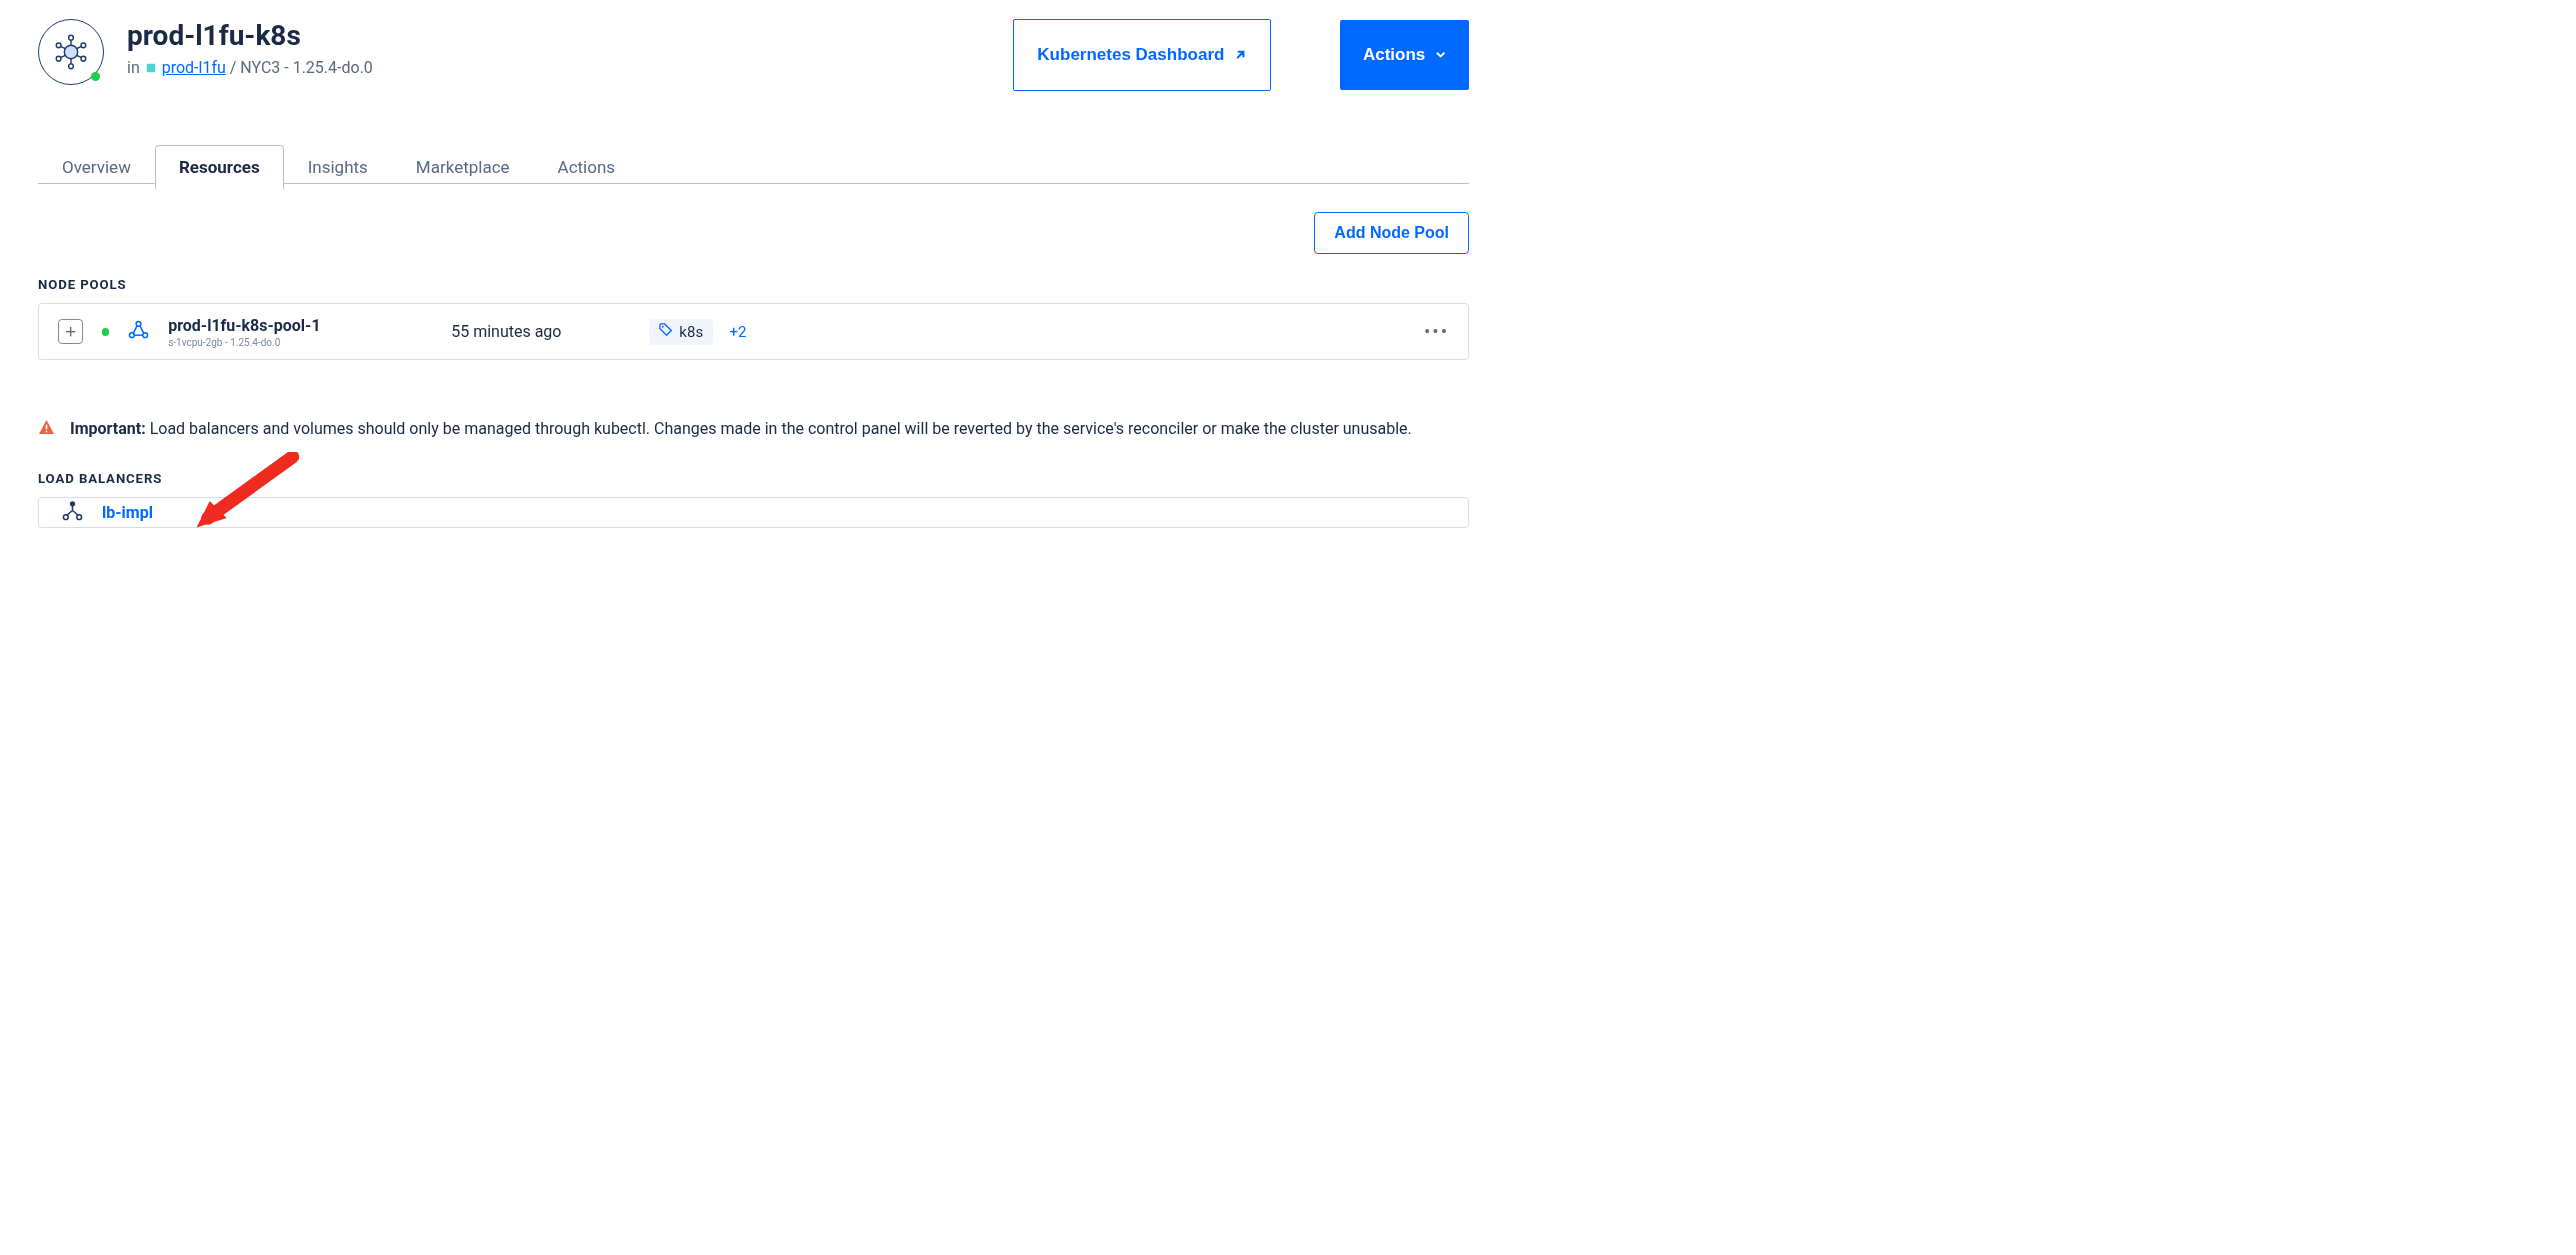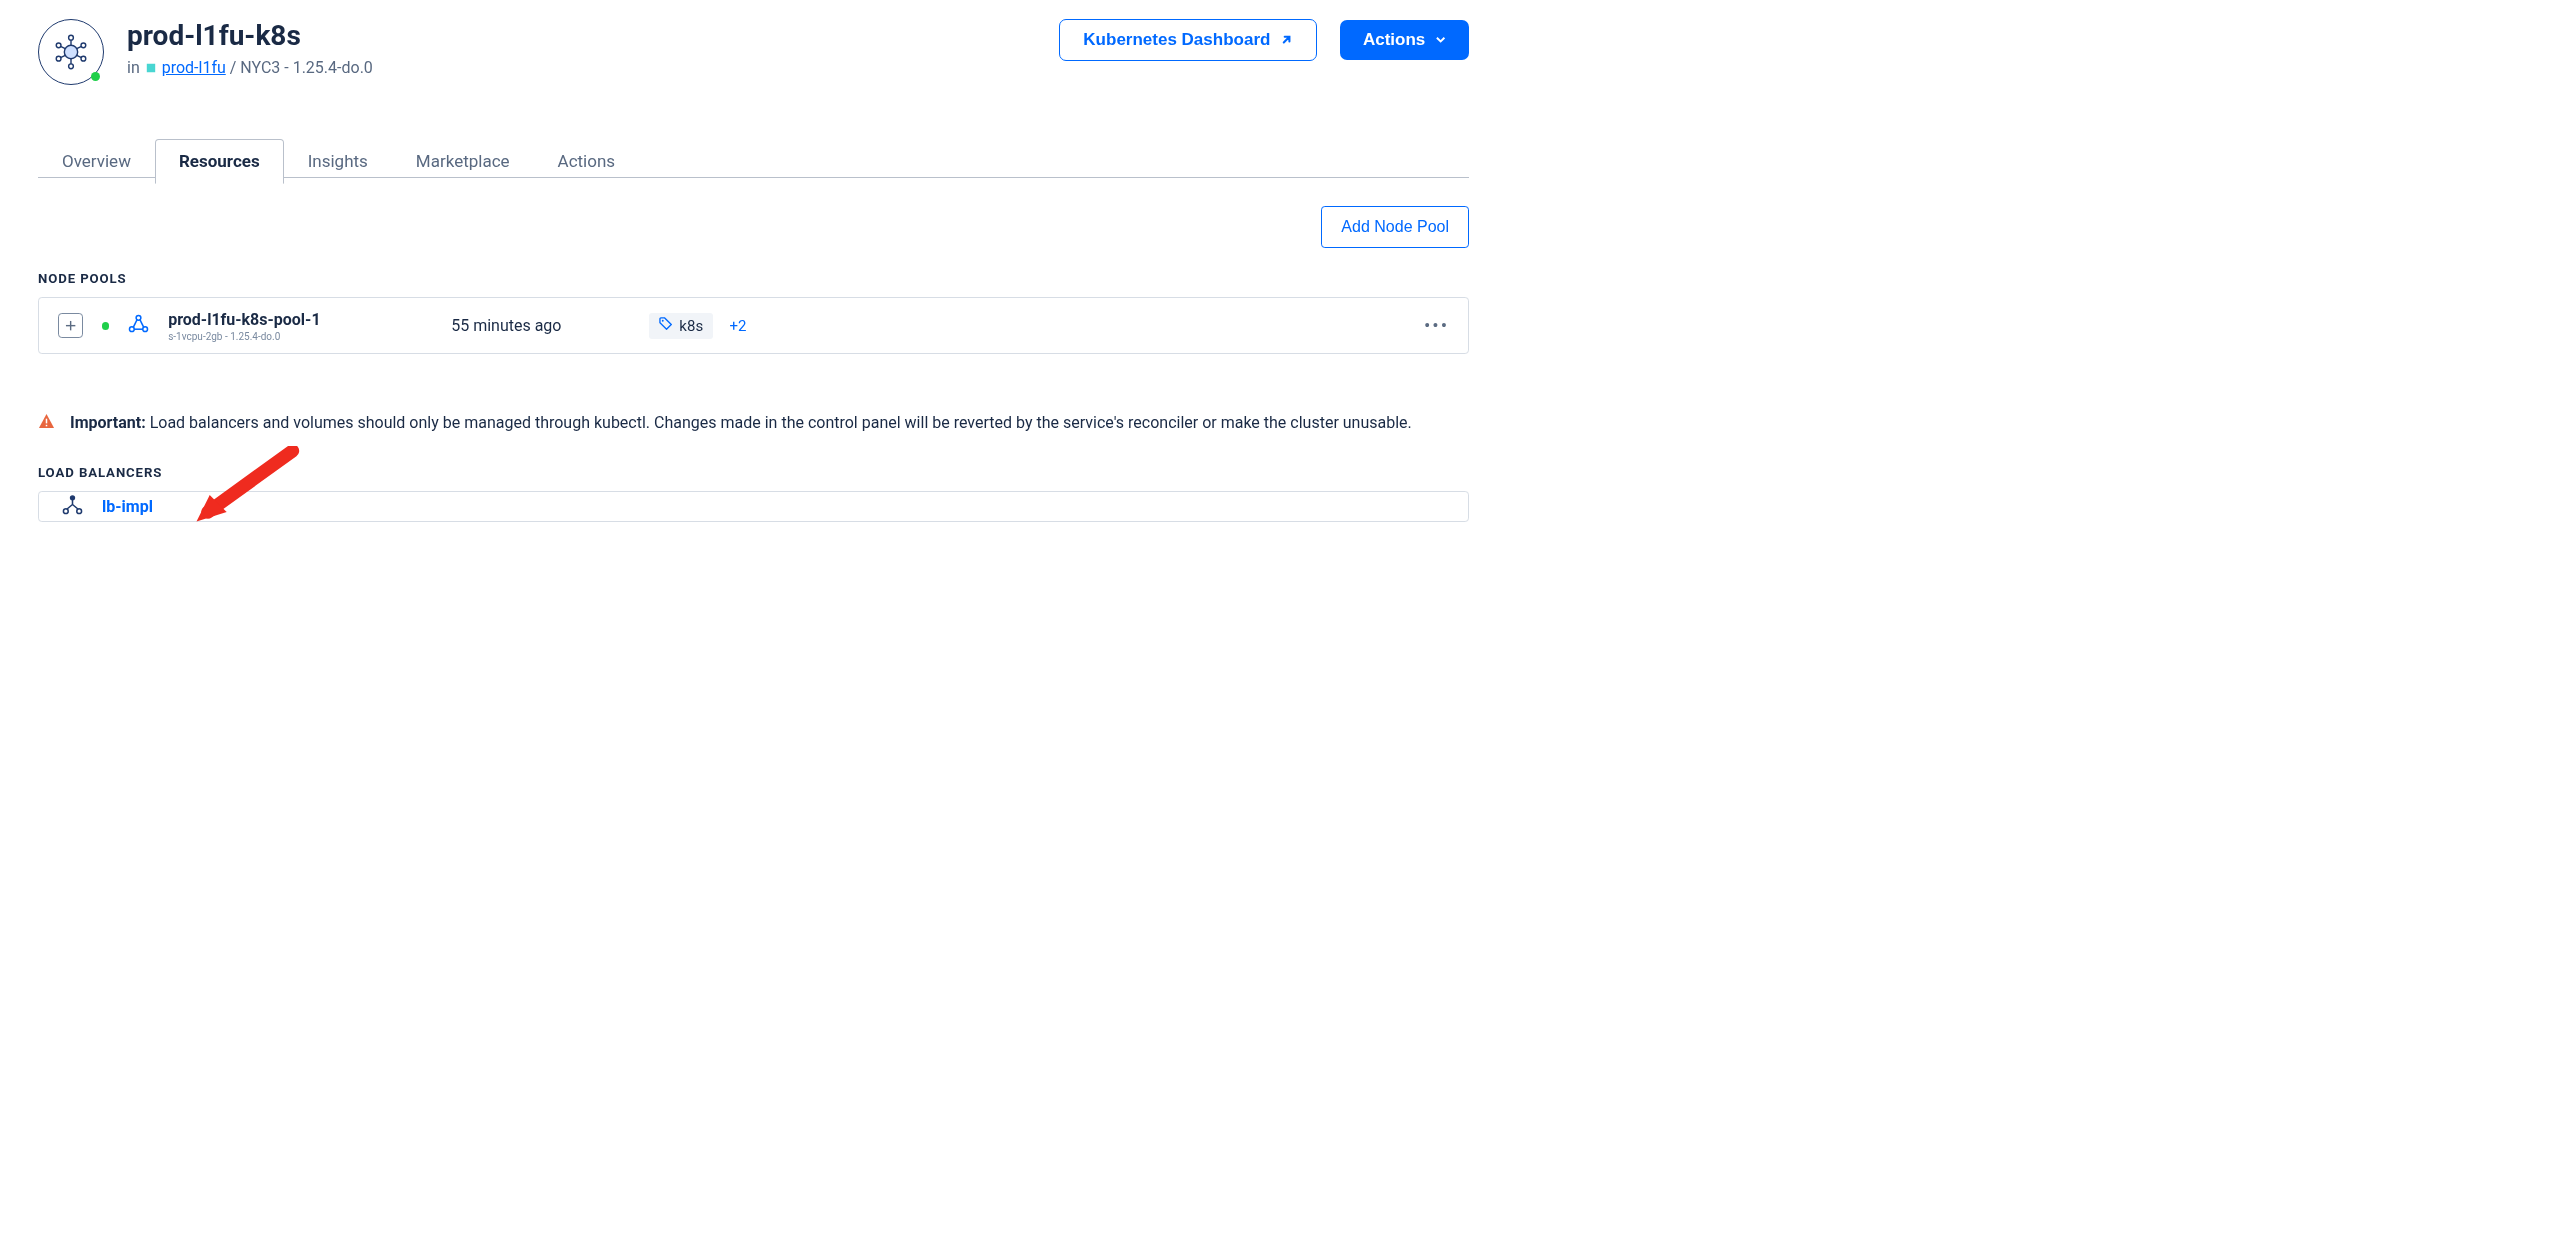--- a/index.html
+++ b/index.html
@@ -23,32 +23,32 @@
   }
   .status-dot-hdr { position: absolute; bottom: 3.8px; right: 3.8px; width: 9.4px; height: 9.4px; background:#1fcf4a; border-radius:50%; }
   .header-text h1 { font-size: 28px; font-weight: 700; color:#1a2a45; margin-bottom: 5.7px; }
   .breadcrumb { font-size: 16px; color:#596981; }
   .breadcrumb .proj-icon {
     display:inline-block; width:14px; height:14px; background:#49d6d2; vertical-align:-1.9px;
     box-shadow: inset 0 0 0 2.8px #fff, inset 0 0 0 3.8px #49d6d2;
   }
   .breadcrumb a { color:#0069ff; text-decoration: underline; }
   .header-actions { margin-left:auto; display:flex; gap:23px; align-items:center; }
-  .btn { display:inline-flex; align-items:center; gap:9.4px; padding: 10px 23px; font-size:17px; font-weight:600; border-radius:7px; cursor:pointer; border:none; }
+  .btn { display:inline-flex; align-items:center; gap:9.4px; padding: 25px 23px; font-size:17px; font-weight:600; border-radius:2px; cursor:pointer; border:none;margin-left:46px; }
   .btn-outline { background:#fff; border:1.4px solid #0069ff; color:#0069ff; }
   .btn-primary { background:#0069ff; color:#fff; }
 
   
   .tabs { display:flex; border-bottom:0.9px solid #b9c0cb; }
   .tab { padding: 11.3px 23px; font-size:17px; color:#596981; cursor:pointer; border:0.9px solid transparent; border-bottom:none; position:relative; top:7px; }
   .tab.active { color:#1a2a45; font-weight:700; background:#fff; border-color:#b9c0cb; border-bottom:0.9px solid #fff; border-radius:3.8px 3.8px 0 0; }
 
   
   .section-head { display:flex; justify-content:flex-end; margin-top:28px; }
-  .btn-outline-sm { background:#fff; border:1.4px solid #0069ff; color:#0069ff; padding:11.3px 19px; font-size:16px; font-weight:400; border-radius:3.8px; cursor:pointer; }
+  .btn-outline-sm { background:#fff; border:1.4px solid #0069ff; color:#0069ff; padding:11.3px 19px; font-size:16px; font-weight:700; border-radius:3.8px; cursor:pointer; }
   .section-label { font-size:13.2px; font-weight:700; letter-spacing:0.9px; color:#1a2a45; margin:23px 0 11.3px; }
 
   .card { border:0.9px solid #d7dde5; border-radius:3.8px; padding:11.3px 19px; display:flex; align-items:center; }
   .expand-btn { width:24.6px; height:24.6px; border:0.9px solid #7a8aa0; border-radius:3.8px; display:flex; align-items:center; justify-content:center; font-size:15px; color:#5b6b82; cursor:pointer; margin-right:19px; }
   .status-dot { width:7.6px; height:7.6px; background:#1fcf4a; border-radius:50%; margin-right:19px; }
   .pool-icon { margin-right:19px; color:#0069ff; }
   .pool-text { flex: 0 0 283px; }
   .pool-name { font-size:16px; font-weight:700; color:#1a2a45; }
   .pool-sub { font-size:10px; color:#7a8aa0; margin-top:1.9px; }
   .pool-time { flex: 0 0 198px; font-size:16px; color:#1a2a45; }

